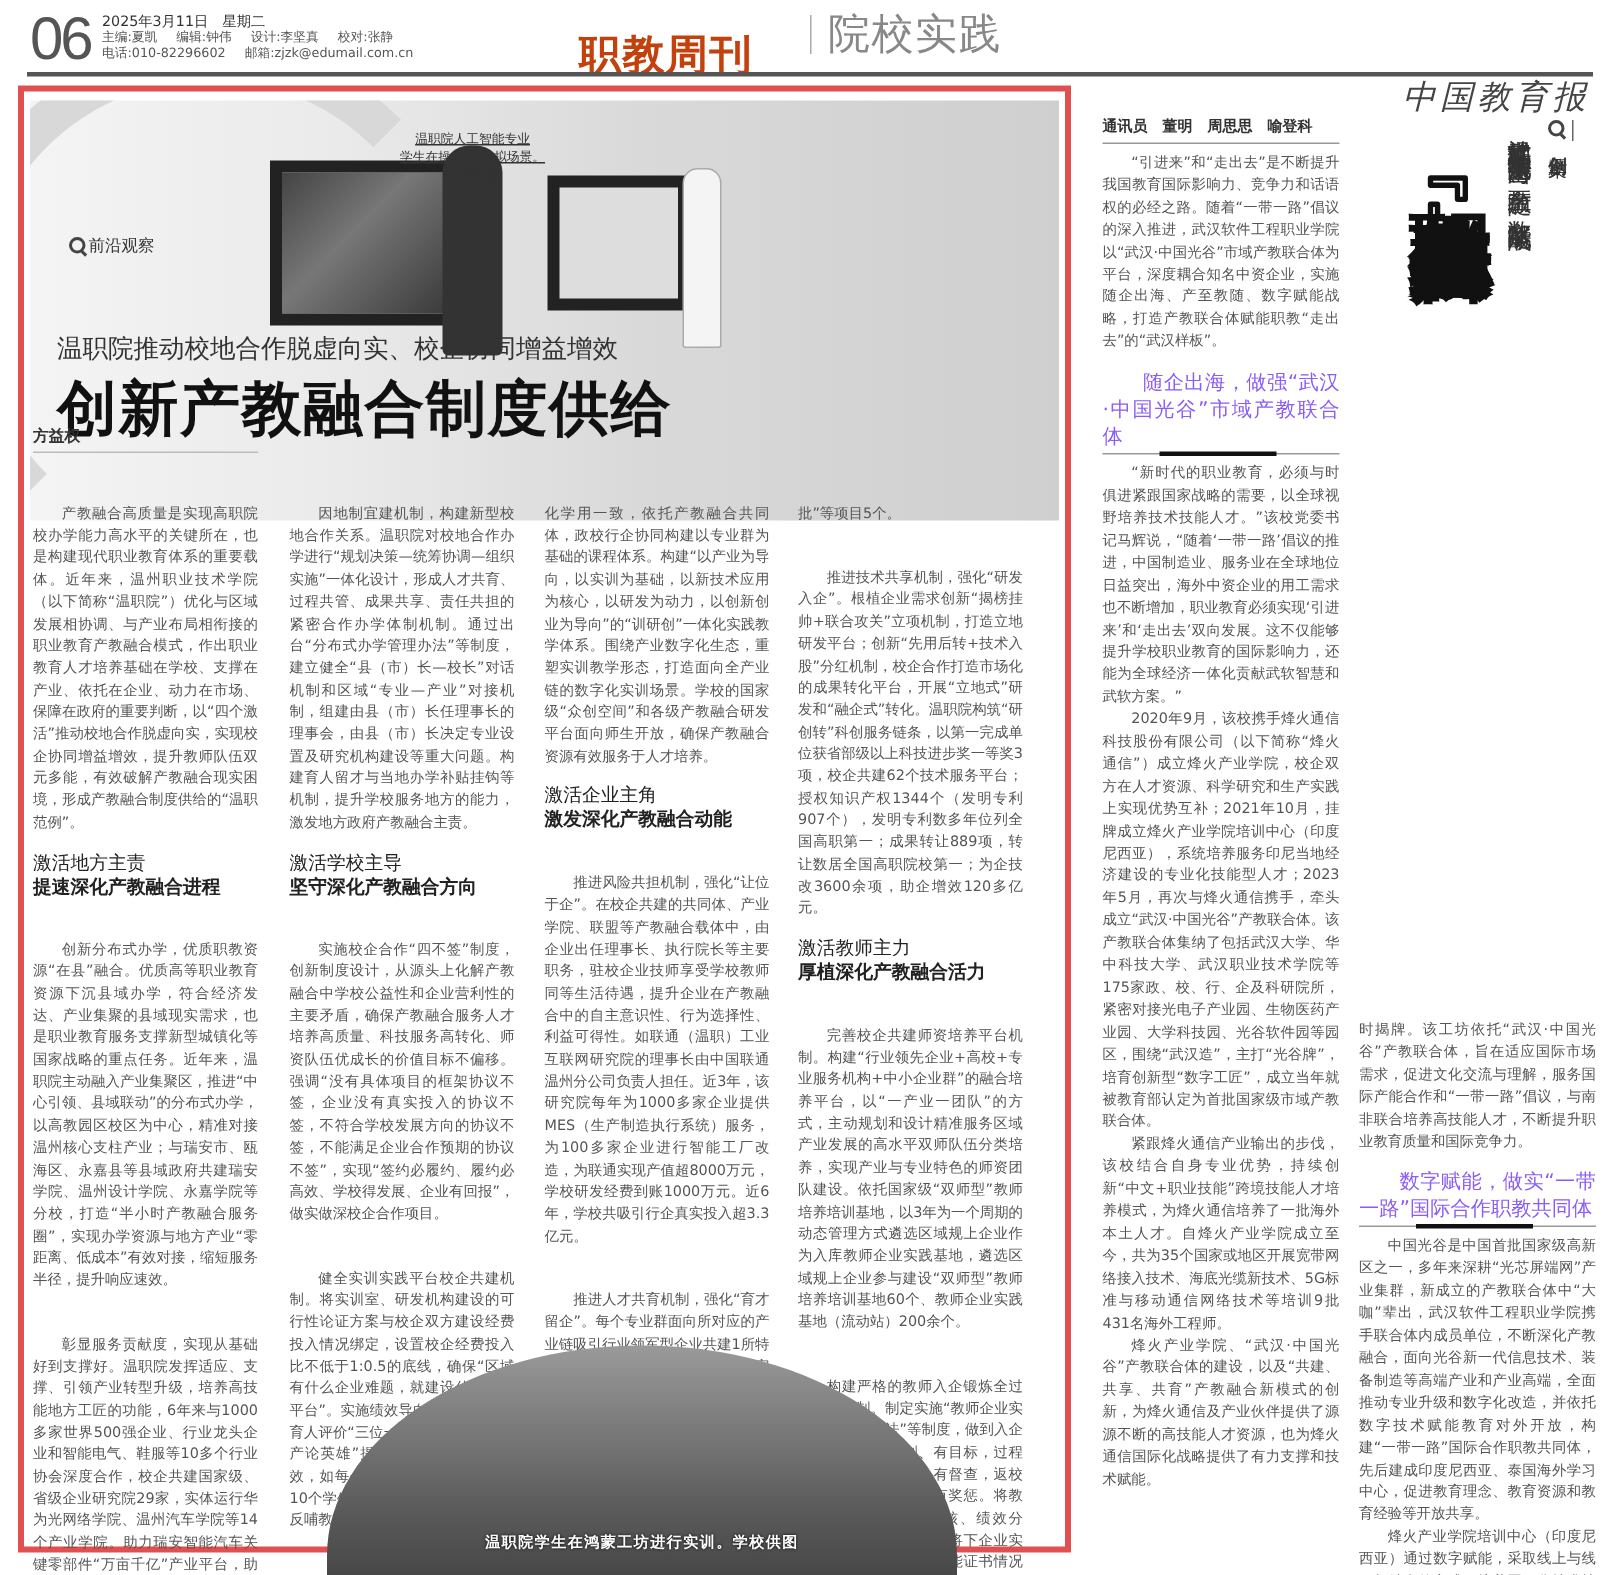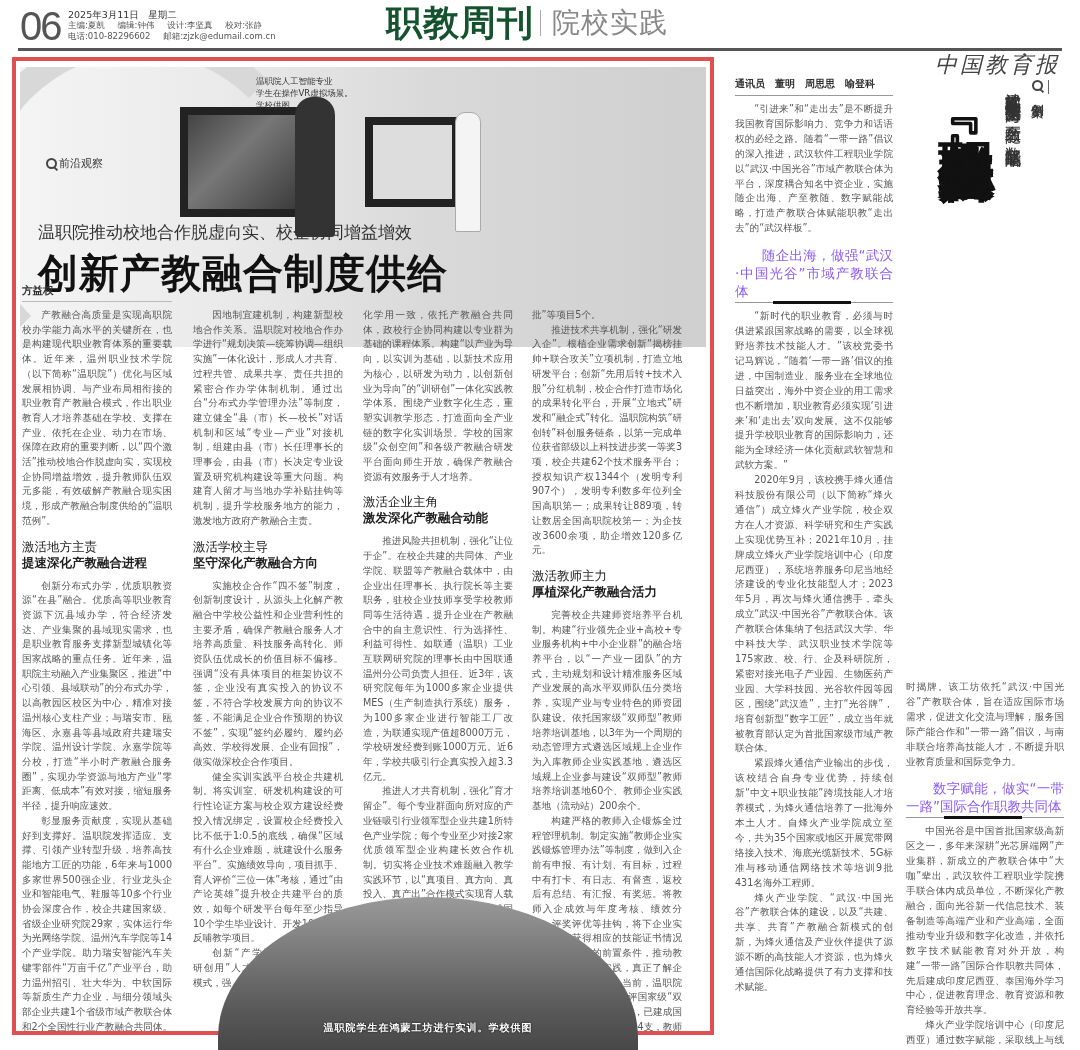--- a/index.html
+++ b/index.html
@@ -5,45 +5,45 @@
   * { box-sizing: border-box; margin: 0; padding: 0; }
   html, body { width: 1080px; height: 1050px; background: #fff; overflow: hidden; }
   body { font-family: "DejaVu Sans", sans-serif; color: #333; position: relative; }
 
   
   .masthead { position: absolute; left: 0; top: 0; width: 1080px; height: 52px; }
   .page-num { position: absolute; left: 20px; top: 6px; font-family: "Liberation Sans", sans-serif; font-size: 40px; color: #555; letter-spacing: -2px; line-height: 40px; }
   .meta { position: absolute; left: 68px; top: 9px; font-size: 8.5px; color: #555; line-height: 11px; }
   .meta .date { font-size: 9.5px; color: #333; }
   .meta span { margin-right: 10px; }
-  .section-title { position: absolute; left: 386px; top: 6px; font-size: 36px; font-weight: bold; color: #14532d; letter-spacing: 1px; line-height: 34px; }
+  .section-title { position: absolute; left: 386px; top: 20px; font-size: 28px; font-weight: bold; color: #c2410c; letter-spacing: 1px; line-height: 34px; }
   .section-sep { position: absolute; left: 540px; top: 10px; width: 1px; height: 26px; background: #aaa; }
   .section-sub { position: absolute; left: 552px; top: 6px; font-size: 28px; color: #888; letter-spacing: 1px; line-height: 34px; }
   .paper-logo { position: absolute; right: 20px; top: 10px; font-family: "DejaVu Serif", serif; font-size: 22px; color: #444; letter-spacing: 3px; font-style: italic; margin-top: 40px; }
   .mast-rule { position: absolute; left: 18px; top: 48px; width: 1044px; height: 3px; background: #555; }
 
   
   .feature { position: absolute; left: 12px; top: 57px; width: 702px; height: 978px; border: 4px solid #e05050; background: #fff; }
   .hero { position: absolute; left: 4px; top: 6px; width: 686px; height: 280px; background: linear-gradient(90deg,#f4f4f4 0%,#eaeaea 30%,#d9d9d9 60%,#cfcfcf 100%); overflow: hidden; }
   .hero .swoosh { position: absolute; left: -60px; top: -40px; width: 360px; height: 360px; border-radius: 50%; border: 26px solid #d8d8d8; border-right-color: transparent; border-bottom-color: transparent; }
   .hero .screen1 { position: absolute; left: 160px; top: 40px; width: 140px; height: 110px; background: linear-gradient(135deg,#444,#777 40%,#333); border: 8px solid #222; }
   .hero .screen2 { position: absolute; left: 345px; top: 50px; width: 95px; height: 90px; background: #ddd; border: 8px solid #222; }
   .hero .person1 { position: absolute; left: 275px; top: 30px; width: 40px; height: 140px; background: #333; border-radius: 18px 18px 4px 4px; }
   .hero .person2 { position: absolute; left: 435px; top: 45px; width: 26px; height: 120px; background: #f4f4f4; border: 1px solid #aaa; border-radius: 10px 10px 2px 2px; }
-  .hero-caption { position: absolute; left: 240px; top: 14px; font-size: 8.5px; color: #333; text-align: left; line-height: 12px; width: 118px; }
+  .hero-caption { position: absolute; left: 240px; top: 26px; font-size: 8.5px; color: #333; text-align: center; line-height: 12px; width: 118px; text-decoration: underline; }
   .tag-frontier { position: absolute; left: 30px; top: 95px; font-size: 11px; color: #333; display: flex; align-items: center; gap: 2px; }
   .tag-icon { display: inline-block; width: 11px; height: 11px; border: 2px solid #444; border-radius: 50%; position: relative; }
   .tag-icon::after { content: ""; position: absolute; right: -3px; bottom: -3px; width: 4px; height: 2px; background: #444; transform: rotate(45deg); }
   .subhead { position: absolute; left: 22px; top: 160px; font-size: 17px; color: #333; letter-spacing: 0; }
   .headline { position: absolute; left: 22px; top: 188px; font-size: 40px; font-weight: bold; color: #111; letter-spacing: 1px; line-height: 48px; }
 
   .byline { position: absolute; left: 22px; top: 284px; font-size: 10.5px; font-weight: bold; color: #333; width: 150px; border-bottom: 1px solid #bbb; padding-bottom: 3px; }
 
   .col { position: absolute; font-size: 9.6px; line-height: 14.7px; color: #555; text-align: justify; }
-  .col p { text-indent: 2em; }
+  .col p { text-indent: 2em; margin-top: 28px; }
   .col p.noindent { text-indent: 0; }
   .col h3 { text-align: left; font-size: 12.5px; line-height: 16px; color: #222; margin: 10px 0 8px; font-weight: normal; }
   .col h3 b { display: block; font-weight: bold; }
 
   .col-a { left: 22px; top: 308px; width: 150px; }
   .col-b { left: 193px; top: 308px; width: 150px; }
   .col-c { left: 363px; top: 308px; width: 150px; }
   .col-d { left: 532px; top: 308px; width: 150px; }
 
   .photo2 { position: absolute; left: 218px; top: 897px; width: 420px; height: 200px; border-radius: 50% 50% 0 0 / 70% 70% 0 0; background: linear-gradient(180deg,#9a9a9a,#5a5a5a 55%,#333); overflow: hidden; }

